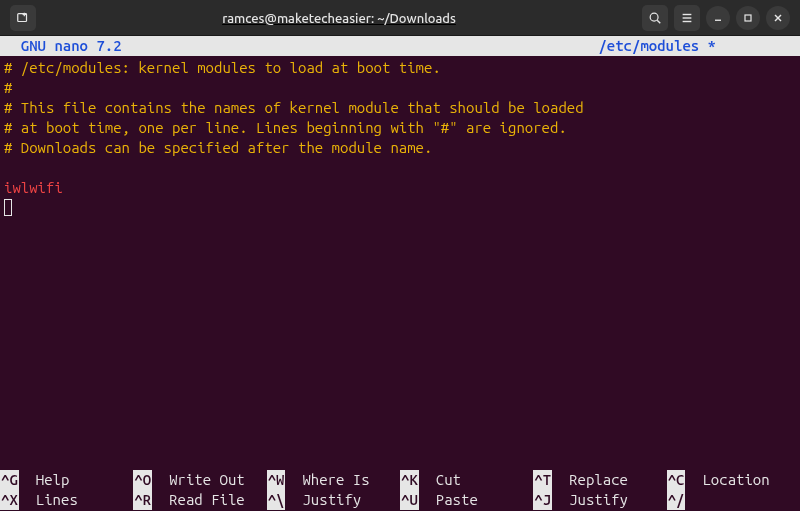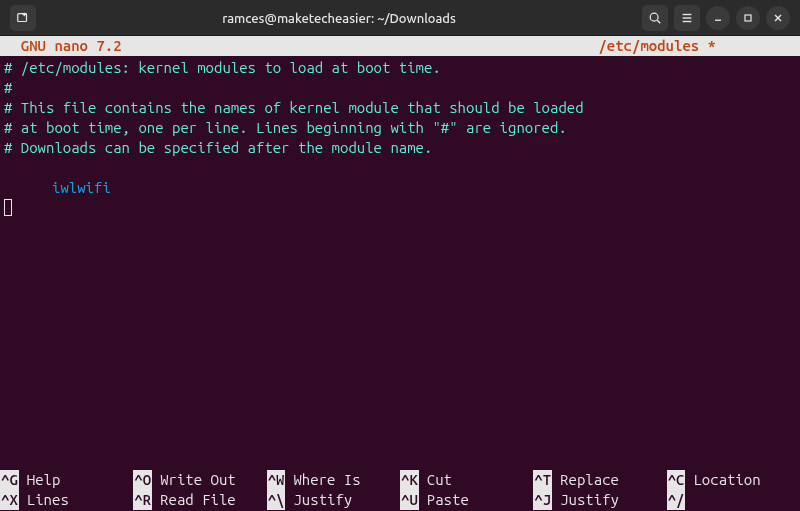--- a/index.html
+++ b/index.html
@@ -13,20 +13,21 @@
       flex-direction: column;
     }
     
     .titlebar {
       height: 36px;
       background: #2b2b2b;
       display: flex;
       align-items: center;
       padding: 0 10px;
       border-bottom: 1px solid #1a1a1a;
+      text-decoration: underline;
     }
     .tb-left, .tb-right { display: flex; align-items: center; gap: 6px; }
     .tb-center {
       flex: 1;
       text-align: center;
       color: #e6e6e6;
       font-family: Ubuntu, sans-serif;
       font-size: 13px;
       font-weight: 500;
     }
@@ -39,42 +40,42 @@
       justify-content: center;
       color: #e6e6e6;
     }
     .tb-btn.dark { background: #3a3a3a; }
     .tb-btn.round { border-radius: 50%; width: 24px; height: 24px; background: #3a3a3a; }
     .tb-btn.close { background: #3a3a3a; }
     .tb-btn svg { stroke: #e6e6e6; fill: none; }
     
     .nano-status {
       background: #e6e6e6;
-      color: #c2410c;
+      color: #1d4ed8;
       font-size: 15px;
       line-height: 20px;
       height: 20px;
       padding: 0 4px;
       display: flex;
       font-weight: 500;
     }
     .nano-status .st-left { flex: 0 0 auto; white-space: pre; }
     .nano-status .st-center { flex: 1; text-align: right; white-space: pre; }
     .nano-status .st-right { flex: 0 0 80px; }
     
     .editor {
       flex: 1;
       padding: 2px 4px 0 4px;
       font-size: 15px;
       line-height: 20px;
       white-space: pre;
       color: #e6e6e6;
     }
-    .comment { color: #5eead4; }
-    .content { color: #0ea5e9; margin-left: 48px; }
+    .comment { color: #eab308; }
+    .content { color: #ef4444; }
     .cursor {
       display: inline-block;
       width: 8px;
       height: 17px;
       border: 1px solid #e6e6e6;
       vertical-align: top;
       margin-top: 1px;
     }
     
     .shortcuts {
@@ -90,21 +91,21 @@
       align-items: center;
       overflow: hidden;
       white-space: pre;
     }
     .kbd {
       background: #e6e6e6;
       color: #300a24;
       padding: 0 1px;
       font-weight: 500;
     }
-    .label { padding-left: 8px; }
+    .label { padding-left: 17px; }
   </style>
 </head>
 <body>
 
 <div class="titlebar">
   <div class="tb-left">
     <div class="tb-btn dark">
       <svg width="14" height="14" viewBox="0 0 16 16">
           <rect x="2" y="3" width="10" height="9" rx="1" stroke-width="1.4"></rect>
           <line x1="9.5" y1="2" x2="9.5" y2="6" stroke-width="1.4"></line>

